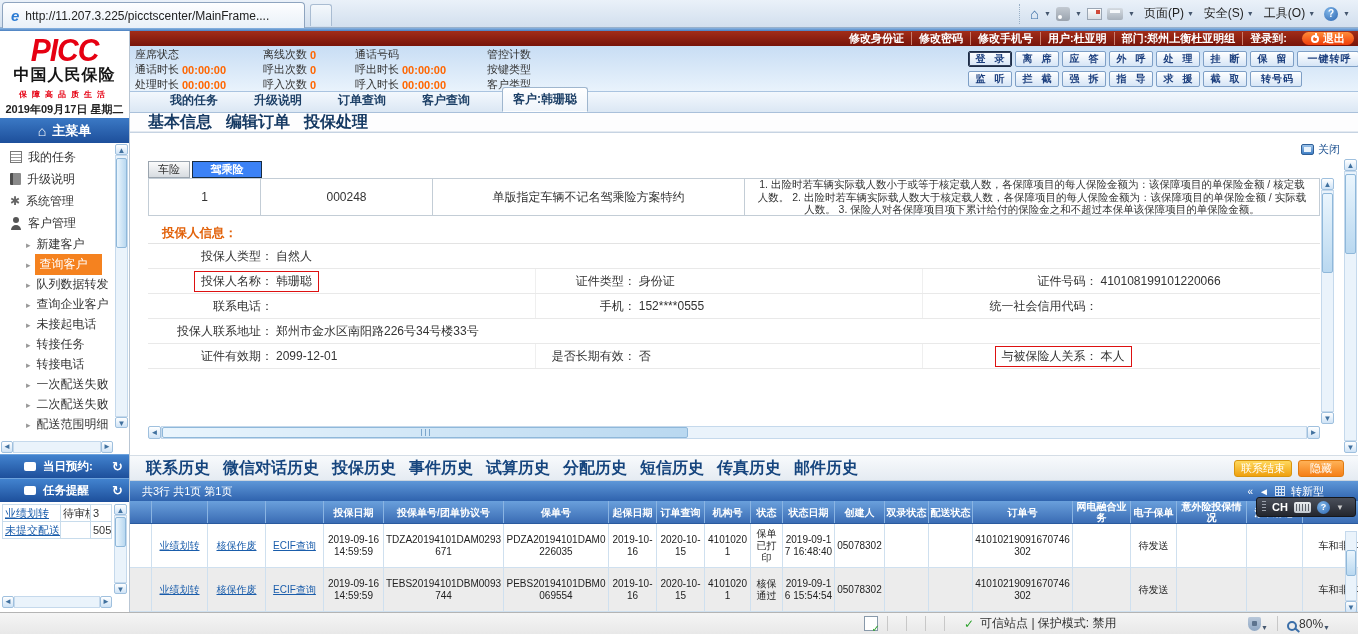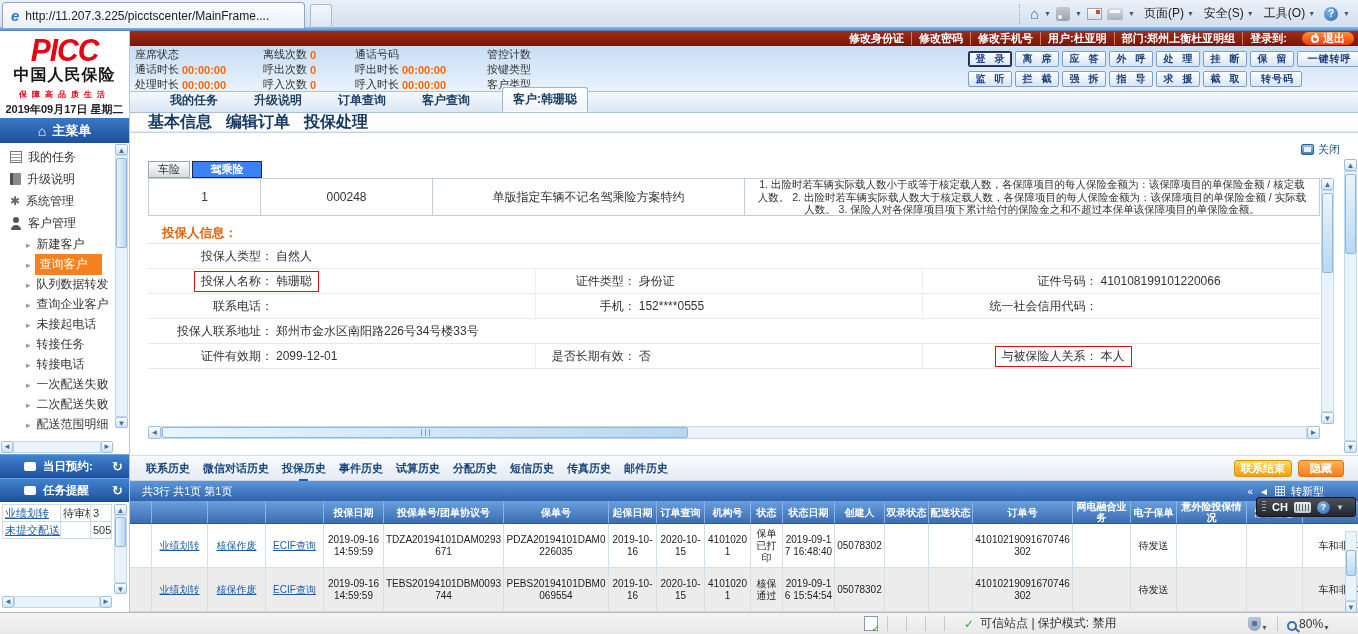--- a/index.html
+++ b/index.html
@@ -98,23 +98,23 @@
 .panel-hscroll .sthumb{position:absolute;left:0;top:0;bottom:0;width:46%;display:flex;align-items:center;justify-content:center}
 .gripv{width:9px;height:7px;background:repeating-linear-gradient(90deg,#7aa5cc 0 1px,transparent 1px 4px)}
 .pan-vscroll{position:absolute;right:0;top:17px;width:13px;height:246px;display:flex;flex-direction:column}
 .pan-vscroll .sarr,.outer-vscroll .sarr,.minivs .sarr{height:12px}
 .pan-vscroll .vtrack,.outer-vscroll .vtrack,.minivs .vtrack{flex:1;position:relative}
 .pan-vscroll .sthumb,.outer-vscroll .sthumb,.minivs .sthumb{position:absolute;left:0;right:0;top:2px;height:80px;background:linear-gradient(#eaf5fd,#b9d8f0)}
 .outer-vscroll{position:absolute;right:1px;top:26px;width:13px;height:294px;display:flex;flex-direction:column}
 
 .historybar{position:absolute;left:130px;top:424px;right:0;height:26px;background:linear-gradient(#f8fafc,#e5ebf2);border-top:1px solid #d4dde6;border-bottom:1px solid #cbd5e0;display:flex;align-items:center;padding-left:16px}
 .htabs{display:flex;gap:13px}
-.htab{font-size:11px;font-weight:bold;color:#16457e;position:relative;cursor:pointer;white-space:nowrap}
+.htab{font-size:16px;font-weight:bold;color:#16457e;position:relative;cursor:pointer;white-space:nowrap}
 .htab.active::after{content:"";position:absolute;left:38%;bottom:-7px;width:9px;height:4px;background:#1c5fae}
-.hbtn{position:absolute;top:4px;height:17px;border-radius:3px;color:#fff;font-weight:bold;font-size:11px;display:flex;align-items:center;justify-content:center;cursor:pointer}
+.hbtn{position:absolute;top:4px;height:17px;border-radius:3px;color:#fff;font-weight:normal;font-size:11px;display:flex;align-items:center;justify-content:center;cursor:pointer}
 .hbtn.gold{right:66px;width:58px;background:linear-gradient(#ffd95e,#efa00e);border:1px solid #d8950e}
 .hbtn.orange{right:14px;width:46px;background:linear-gradient(#ffb257,#f57f17);border:1px solid #e07a10}
 
 .pagerbar{position:absolute;left:130px;top:450px;right:0;height:20px;background:linear-gradient(#5e97d8,#2f63ae);color:#fff;font-size:11px;display:flex;align-items:center;padding-left:12px}
 .pager-right{position:absolute;right:34px;display:flex;align-items:center;gap:6px}
 .picon{font-size:10px;cursor:pointer}
 .pgrid{width:10px;height:10px;background:repeating-linear-gradient(#ffffff 0 1px,transparent 1px 3px),repeating-linear-gradient(90deg,#ffffff 0 1px,transparent 1px 3px);opacity:.8}
 .plink{cursor:pointer;white-space:nowrap}
 
 .dtable{position:absolute;left:130px;top:470px;right:0;height:111px;overflow:hidden;background:#fff}

